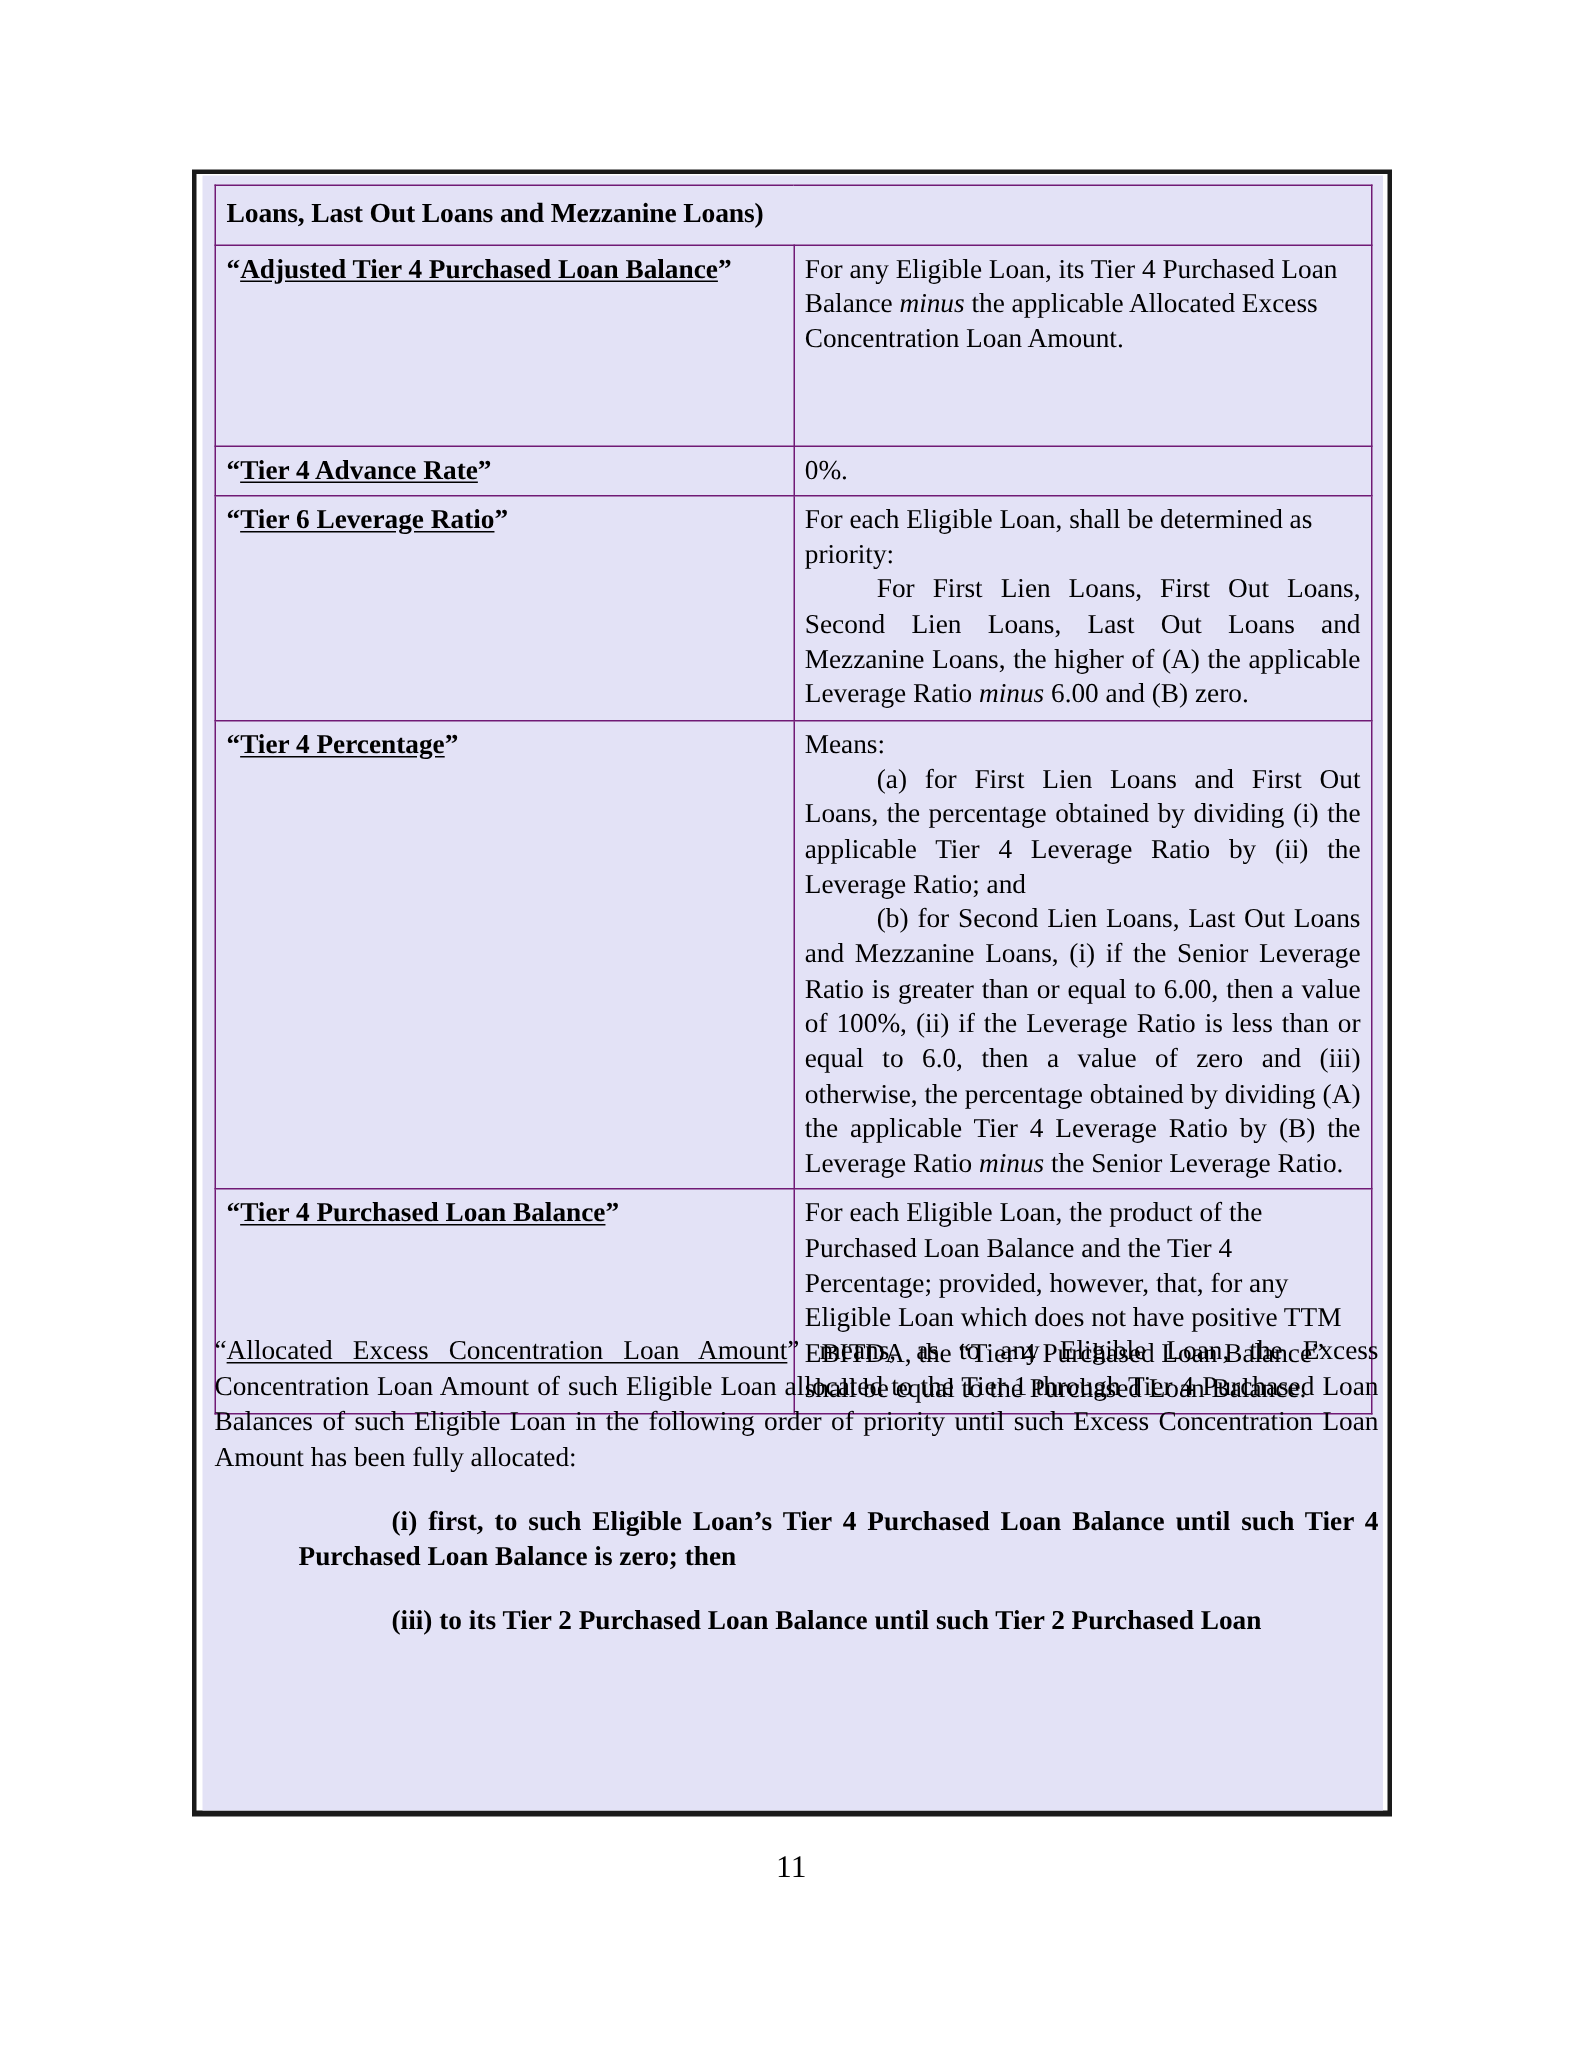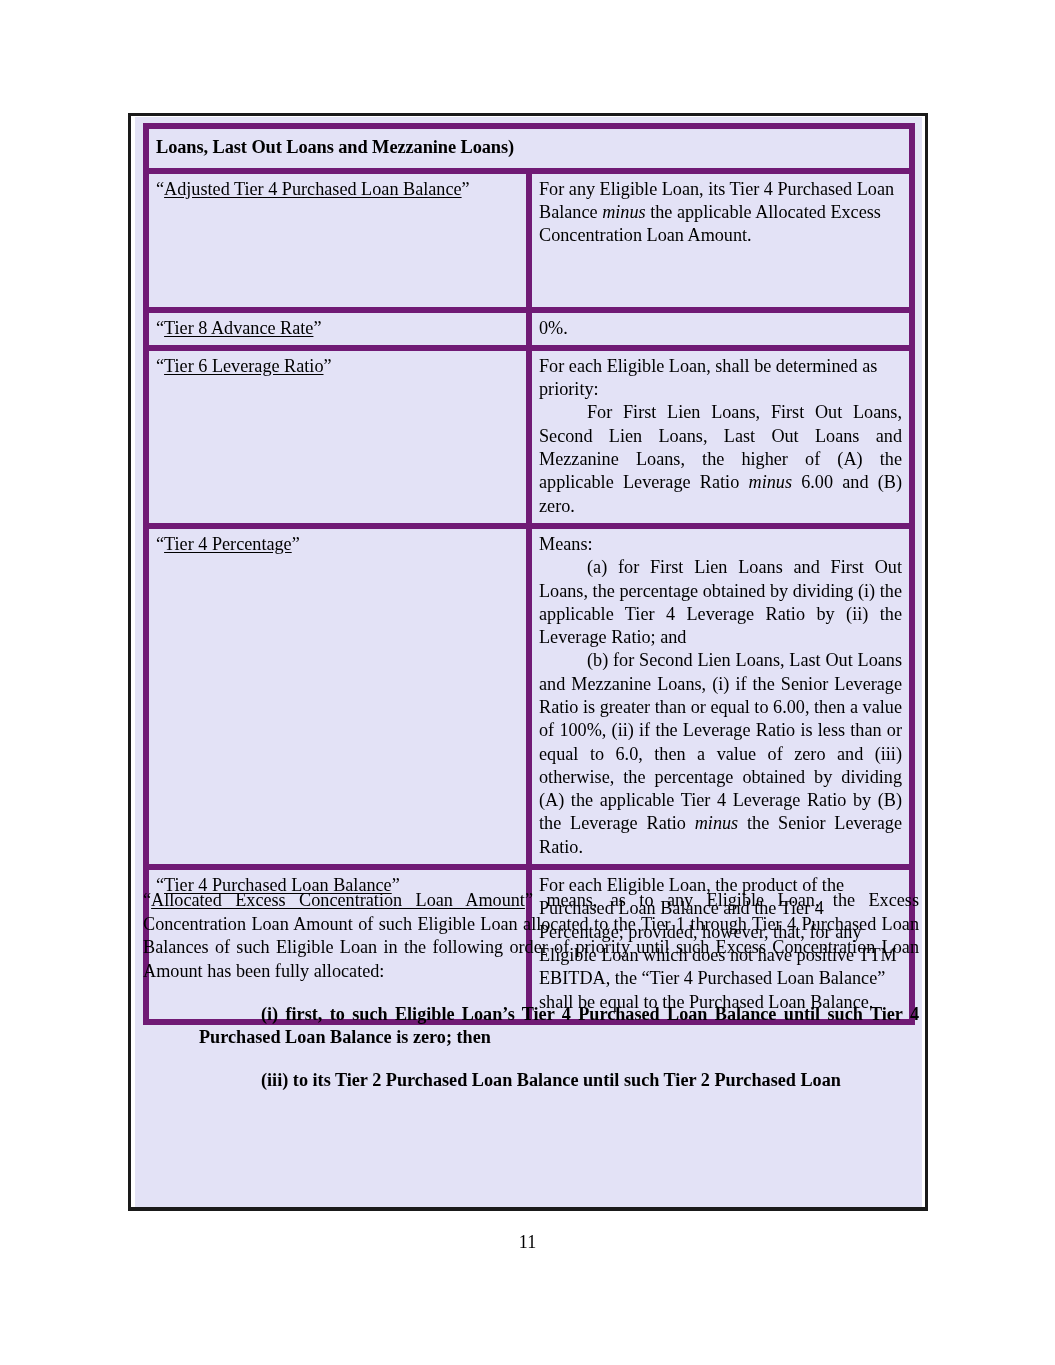--- a/index.html
+++ b/index.html
@@ -45,28 +45,28 @@
   .def-table {
     position: absolute;
     left: 8px;
     top: 6px;
     width: 772px;
     border-collapse: collapse;
     table-layout: fixed;
     background: #e3e2f6;
   }
   .def-table td {
-    border: 6px solid #701a75;
+    border: 1px solid #701a75;
     padding: 4px 7px 5px 7px;
     vertical-align: top;
     font-size: 18.2px;
     line-height: 1.28;
     background: #e3e2f6;
   }
-  .def-table td.col-term { width: 274px; }
+  .def-table td.col-term { width: 274px; font-weight: bold; }
   .def-table td.col-def  { width: 492px; }
 
   .def-table tr.header-row td {
     font-weight: bold;
     font-size: 18.4px;
     padding-top: 7px;
     padding-bottom: 8px;
     letter-spacing: -0.1px;
   }
 
@@ -96,21 +96,21 @@
   .body-text p + p { margin-top: 19px; font-weight: bold; }
   .body-text p.hang { padding-left: 56px; text-indent: 62px; }
 
   
   .page-number {
     position: absolute;
     left: 0;
     top: 1232px;
     width: 1055px;
     text-align: center;
-    font-size: 18px;
+    font-size: 21px;
   }
 </style>
 </head>
 <body>
 
 <div class="page-frame"></div>
 
 <div class="page-body">
 
   <table class="def-table">
@@ -126,21 +126,21 @@
         <td class="col-term cell-tall-a">
           <span class="term">“</span><span class="term u">Adjusted Tier 4 Purchased Loan Balance</span><span class="term">”</span>
         </td>
         <td class="col-def">
           <span>For any Eligible Loan, its Tier 4 Purchased Loan Balance </span><span class="it">minus</span><span> the applicable Allocated Excess Concentration Loan Amount.</span>
         </td>
       </tr>
 
       <tr>
         <td class="col-term">
-          <span class="term">“</span><span class="term u">Tier 8 Advance Rate</span><span class="term">”</span>
+          <span class="term">“</span><span class="term u">Tier 4 Advance Rate</span><span class="term">”</span>
         </td>
         <td class="col-def">
           <span>0%.</span>
         </td>
       </tr>
 
       <tr>
         <td class="col-term cell-tall-c">
           <span class="term">“</span><span class="term u">Tier 6 Leverage Ratio</span><span class="term">”</span>
         </td>

